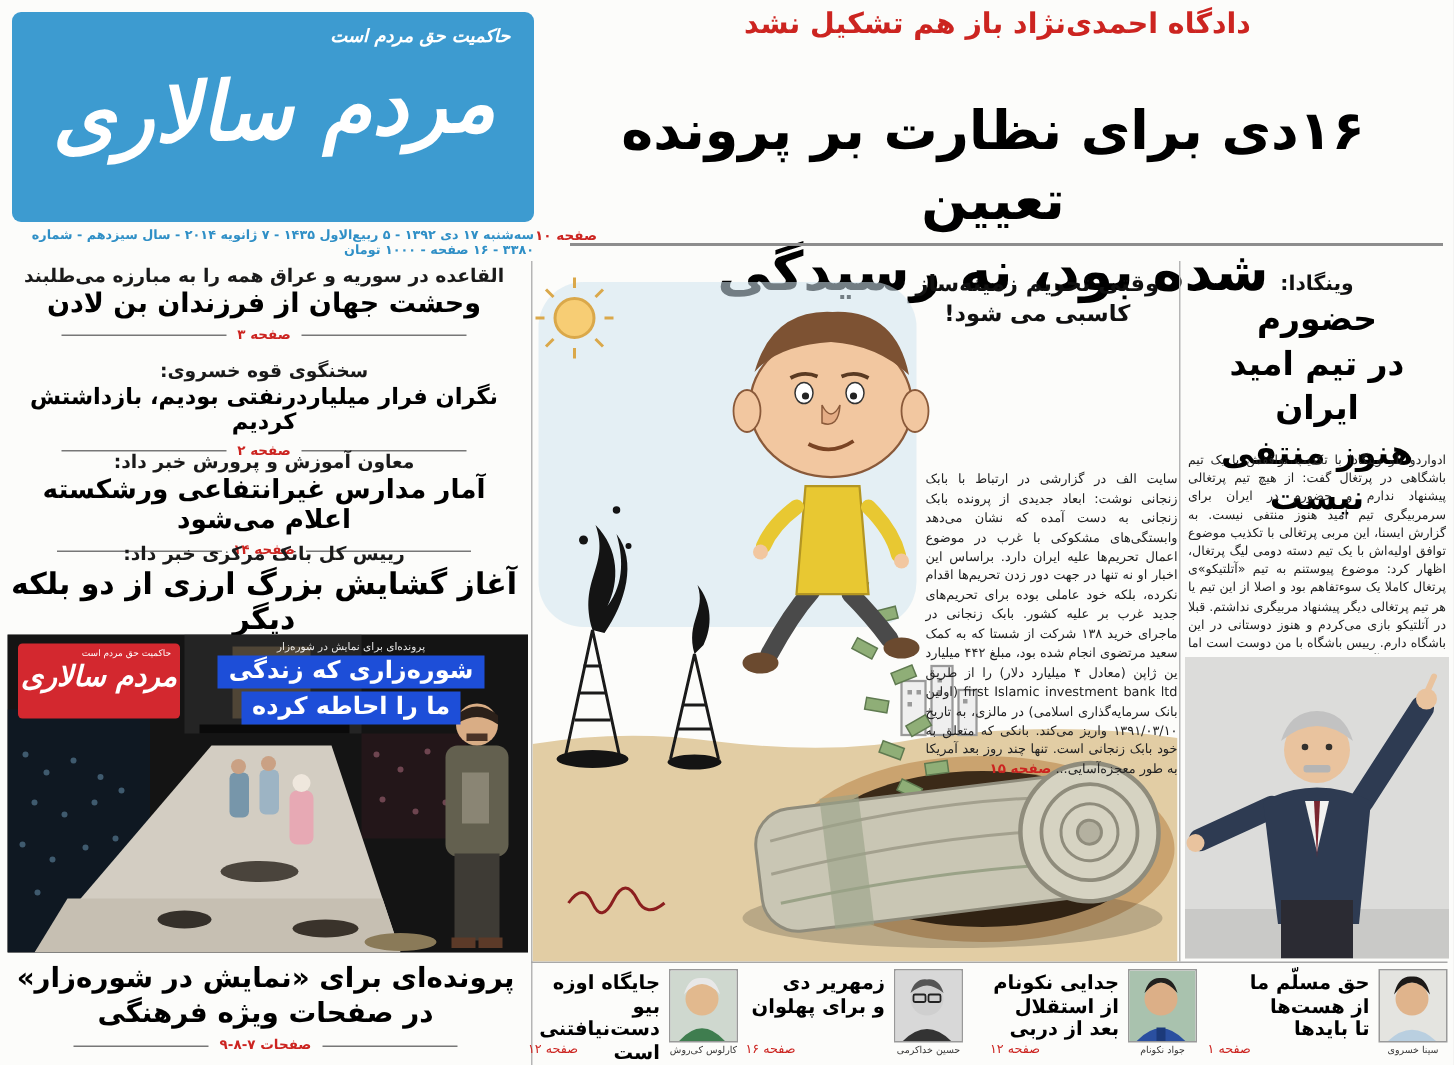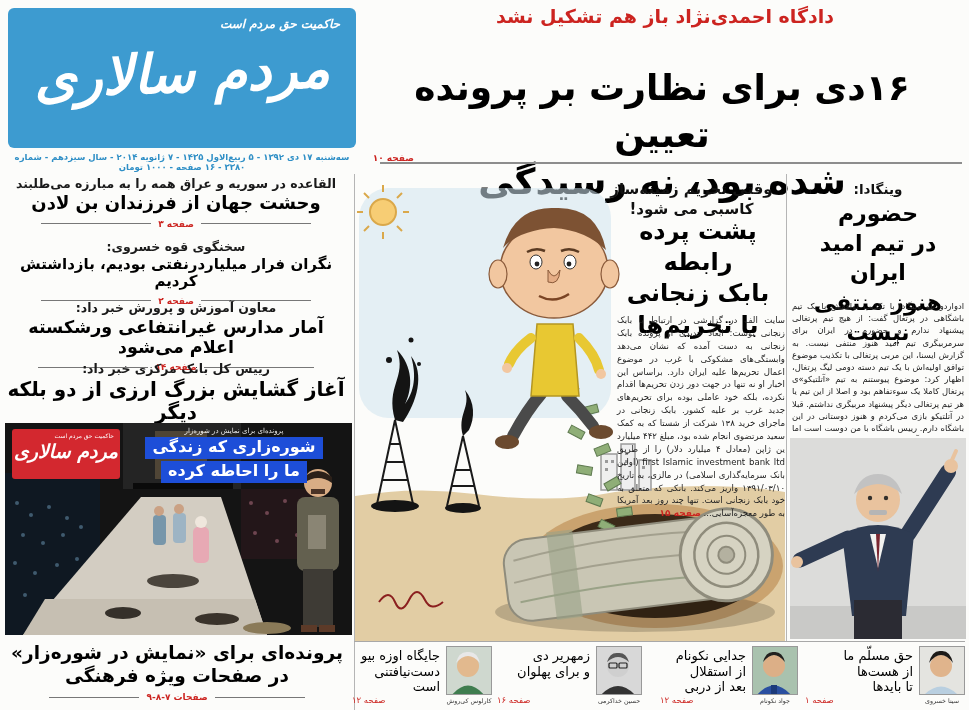--- a/index.html
+++ b/index.html
@@ -8,29 +8,29 @@
           overflow:hidden; direction:rtl; color:#111; }
   .abs { position:absolute; }
 
   
   .masthead { left:8px; top:8px; width:348px; height:140px; background:#3d9bd0;
               border-radius:6px; overflow:hidden; }
   .masthead .slogan { position:absolute; top:9px; right:16px; color:#fff; font-size:12px;
                       font-weight:bold; font-style:italic; }
   .masthead .title { position:absolute; top:34px; left:0; right:0; text-align:center; color:#fff;
                      font-size:54px; font-weight:bold; font-style:italic; transform:rotate(-2deg); }
-  .dateline { left:8px; top:152px; width:348px; text-align:center; color:#2f8fc6;
+  .dateline { left:8px; top:152px; width:348px; color:#2f8fc6;
               font-size:8.5px; font-weight:bold; }
 
   
   .lead-kicker { left:368px; top:5px; width:594px; text-align:center; color:#cc2420;
                  font-size:19px; font-weight:bold; }
   .lead-headline { left:362px; top:30px; width:600px; text-align:center; color:#000;
                    font-size:36px; font-weight:900; line-height:1.3; letter-spacing:-0.5px;margin-top:35px; }
-  .lead-pageref { left:368px; top:153px; width:46px; color:#cc2420; font-size:9px; font-weight:bold; }
+  .lead-pageref { left:352px; top:153px; width:46px; color:#cc2420; font-size:9px; font-weight:bold; }
   .lead-rule { left:380px; top:162px; width:582px; height:2px; background:#8d8d8d; }
 
   
   .vline { width:1px; background:#b5b5b5; }
   .hline { height:1px; background:#a8a8a8; }
 
   
   .lstory { left:4px; width:344px; text-align:center; }
   .lstory .kicker { font-size:12.5px; font-weight:bold; color:#1a1a1a; margin-bottom:2px; }
   .lstory .headline { font-size:19px; font-weight:900; color:#000; line-height:1.15; }
@@ -66,21 +66,21 @@
                 font-weight:900; line-height:1.35; color:#000; }
   .v-body { left:792px; top:300px; width:172px; font-size:8.4px; line-height:1.45; color:#222;
             text-align:justify; height:136px; overflow:hidden; }
   .v-photo { left:790px; top:438px; width:176px; height:201px; background:#dcdcda; }
 
   
   .strip-item { top:645px; height:64px; }
   .strip-item .sphoto { position:absolute; top:1px; right:0; width:46px; height:49px;
                         border:1px solid #999; overflow:hidden; }
   .strip-item .shl { position:absolute; top:3px; right:52px; left:0; text-align:right;
-                     font-size:13px; font-weight:400; line-height:1.2; color:#000; }
+                     font-size:13px; font-weight:700; line-height:1.2; color:#000; }
   .strip-item .scap { position:absolute; top:52px; right:0; width:46px; text-align:center;
                       font-size:6.3px; color:#333; }
   .strip-item .spg { position:absolute; top:50px; left:0; font-size:8.5px; font-weight:normal; color:#cc2420; }
 </style>
 </head>
 <body>
 
 <div class="page">
 
   <div class="abs masthead">
@@ -317,25 +317,20 @@
         <circle cx="372" cy="392" r="8" fill="#b4b1a0" stroke="#8f8c7c" stroke-width="2"></circle>
         <rect x="196" y="348" width="26" height="88" fill="#9aa287" opacity="0.6"></rect>
       </g>
     </g>
     <path d="M24,428 q10,-14 16,0 q6,14 14,-2 q8,-16 16,0 q6,12 18,2" stroke="#8b1f1f" stroke-width="2" fill="none"></path>
   </svg>
   <div class="abs z-kicker">
     <span>وقتی تحریم زمینه‌ساز</span><br>
     <span>کاسبی می شود!</span>
   </div>
-  <div class="abs z-headline">
-    <span>پشت پرده رابطه</span><br>
-    <span>بابک زنجانی</span><br>
-    <span>با تحریم‌ها</span>
-  </div>
   <div class="abs z-body">
     <span>سایت الف در گزارشی در ارتباط با بابک زنجانی نوشت: ابعاد جدیدی از پرونده بابک زنجانی به دست آمده که نشان می‌دهد وابستگی‌های مشکوکی با غرب در موضوع اعمال تحریم‌ها علیه ایران دارد. براساس این اخبار او نه تنها در جهت دور زدن تحریم‌ها اقدام نکرده، بلکه خود عاملی بوده برای تحریم‌های جدید غرب بر علیه کشور. بابک زنجانی در ماجرای خرید ۱۳۸ شرکت از شستا که به کمک سعید مرتضوی انجام شده بود، مبلغ ۴۴۲ میلیارد ین ژاپن (معادل ۴ میلیارد دلار) را از طریق first Islamic investment bank ltd (اولین بانک سرمایه‌گذاری اسلامی) در مالزی، به تاریخ ۱۳۹۱/۰۳/۱۰ واریز می‌کند. بانکی که متعلق به خود بابک زنجانی است. تنها چند روز بعد آمریکا به طور معجزه‌آسایی... </span>
     <span class="pg15">صفحه ۱۵</span>
   </div>
 
   <div class="abs v-kicker">وینگادا:</div>
   <div class="abs v-headline">
     <span>حضورم</span><br>
     <span>در تیم امید ایران</span><br>
     <span>هنوز منتفی نیست</span>

